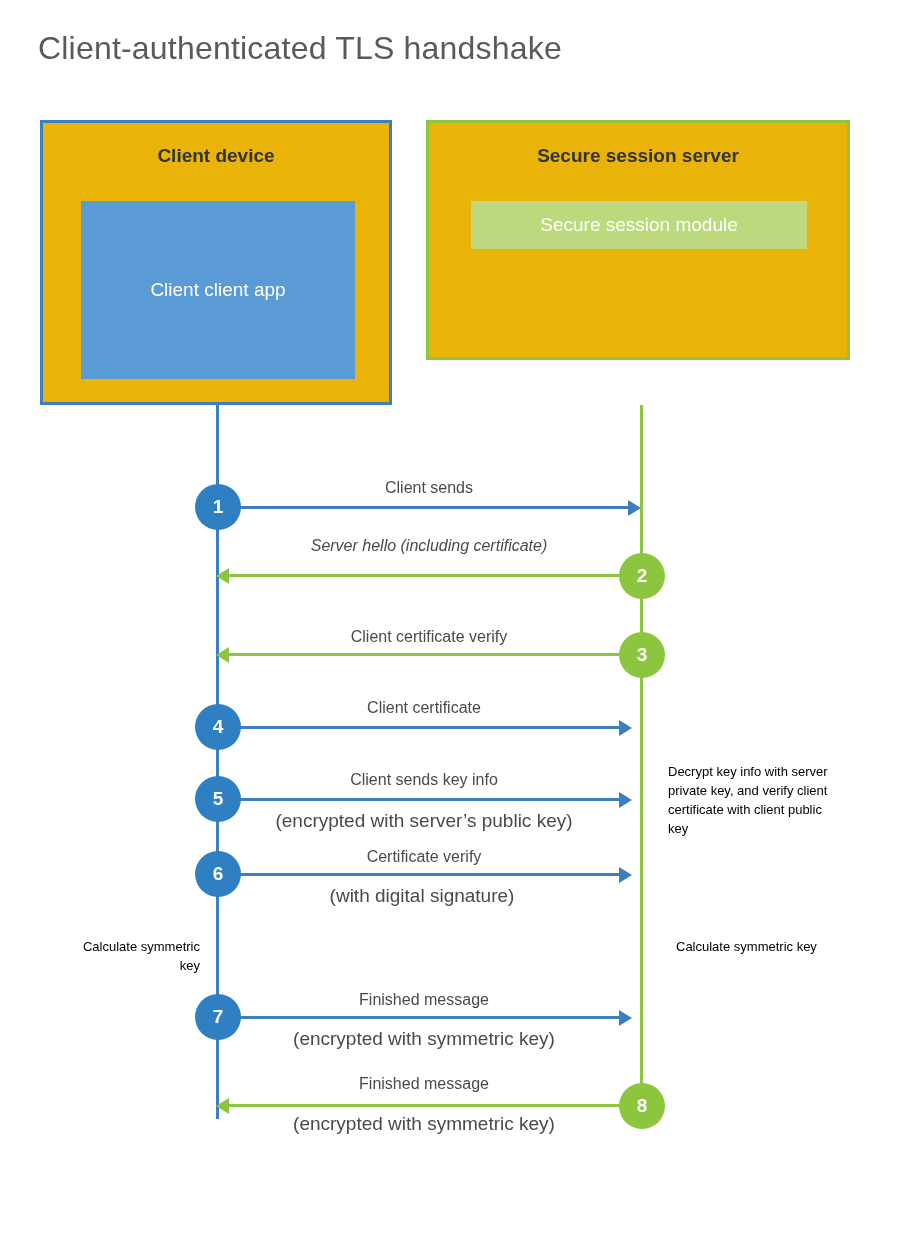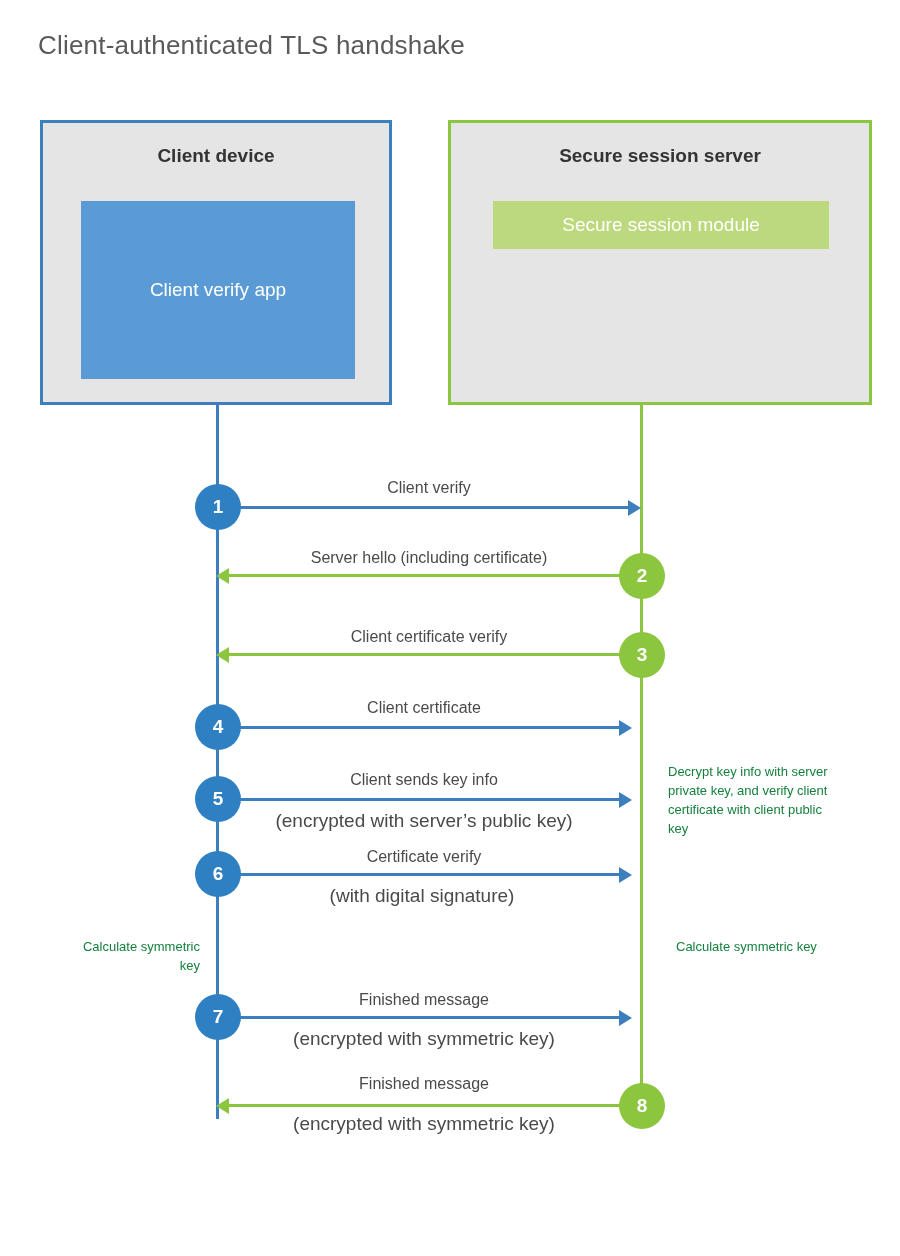--- a/index.html
+++ b/index.html
@@ -14,45 +14,45 @@
     font-family: "Liberation Sans", "DejaVu Sans", sans-serif;
     color: #3d3d3d;
     overflow: hidden;
   }
 
   
   .page-title {
     position: absolute;
     left: 38px;
     top: 30px;
-    font-size: 26px;
+    font-size: 32px;
     font-weight: 400;
     color: #5a5a5a;
     letter-spacing: 0.2px;
     white-space: nowrap;
   }
 
   
   .actor-box {
     position: absolute;
-    background: #e5e5e5;
+    background: #eab308;
     box-sizing: border-box;
   }
   .actor-box.client {
     left: 40px;
     top: 120px;
     width: 352px;
     height: 285px;
     border: 3px solid #3c7ebe;
   }
   .actor-box.server {
-    left: 448px;
+    left: 426px;
     top: 120px;
     width: 424px;
-    height: 285px;
+    height: 240px;
     border: 3px solid #8cc63f;
   }
   .actor-title {
     text-align: center;
     font-size: 19px;
     font-weight: bold;
     color: #333333;
     margin-top: 22px;
   }
 
@@ -170,51 +170,51 @@
     color: #4a4a4a;
     white-space: nowrap;
     z-index: 4;
   }
 
   
   .side-note {
     position: absolute;
     font-size: 13px;
     line-height: 1.45;
-    color: #15803d;
+    color: #000000;
   }
   .side-note.left-note  { text-align: right; }
   .side-note.right-note { text-align: left; }
 </style>
 </head>
 <body>
 
 <div class="page-title">Client-authenticated TLS handshake</div>
 
 <div class="actor-box client">
   <div class="actor-title">Client device</div>
-  <div class="client-app">Client verify app</div>
+  <div class="client-app">Client client app</div>
 </div>
 
 <div class="actor-box server">
   <div class="actor-title">Secure session server</div>
   <div class="server-bars">
     <div class="server-bar">Secure session module</div>
   </div>
 </div>
 
 <div class="lifeline client-line"></div>
 <div class="lifeline server-line"></div>
 
-<div class="msg-label" style="left:218px; top:479px; width:422px;">Client verify</div>
+<div class="msg-label" style="left:218px; top:479px; width:422px;">Client sends</div>
 <div class="arrow-line blue" style="left:218px; top:506px; width:412px;"></div>
 <div class="arrow-head right blue" style="left:628px; top:500px;"></div>
 <div class="step-circle blue" style="left:195px; top:484px;">1</div>
 
-<div class="msg-label" style="left:218px; top:549px; width:422px;">Server hello (including certificate)</div>
+<div class="msg-label" style="left:218px; top:537px; width:422px;font-style:italic;">Server hello (including certificate)</div>
 <div class="arrow-line green" style="left:225px; top:574px; width:417px;"></div>
 <div class="arrow-head left green" style="left:216px; top:568px;"></div>
 <div class="step-circle green" style="left:619px; top:553px;">2</div>
 
 <div class="msg-label" style="left:218px; top:628px; width:422px;">Client certificate verify</div>
 <div class="arrow-line green" style="left:225px; top:653px; width:417px;"></div>
 <div class="arrow-head left green" style="left:216px; top:647px;"></div>
 <div class="step-circle green" style="left:619px; top:632px;">3</div>
 
 <div class="msg-label" style="left:218px; top:699px; width:412px;">Client certificate</div>

